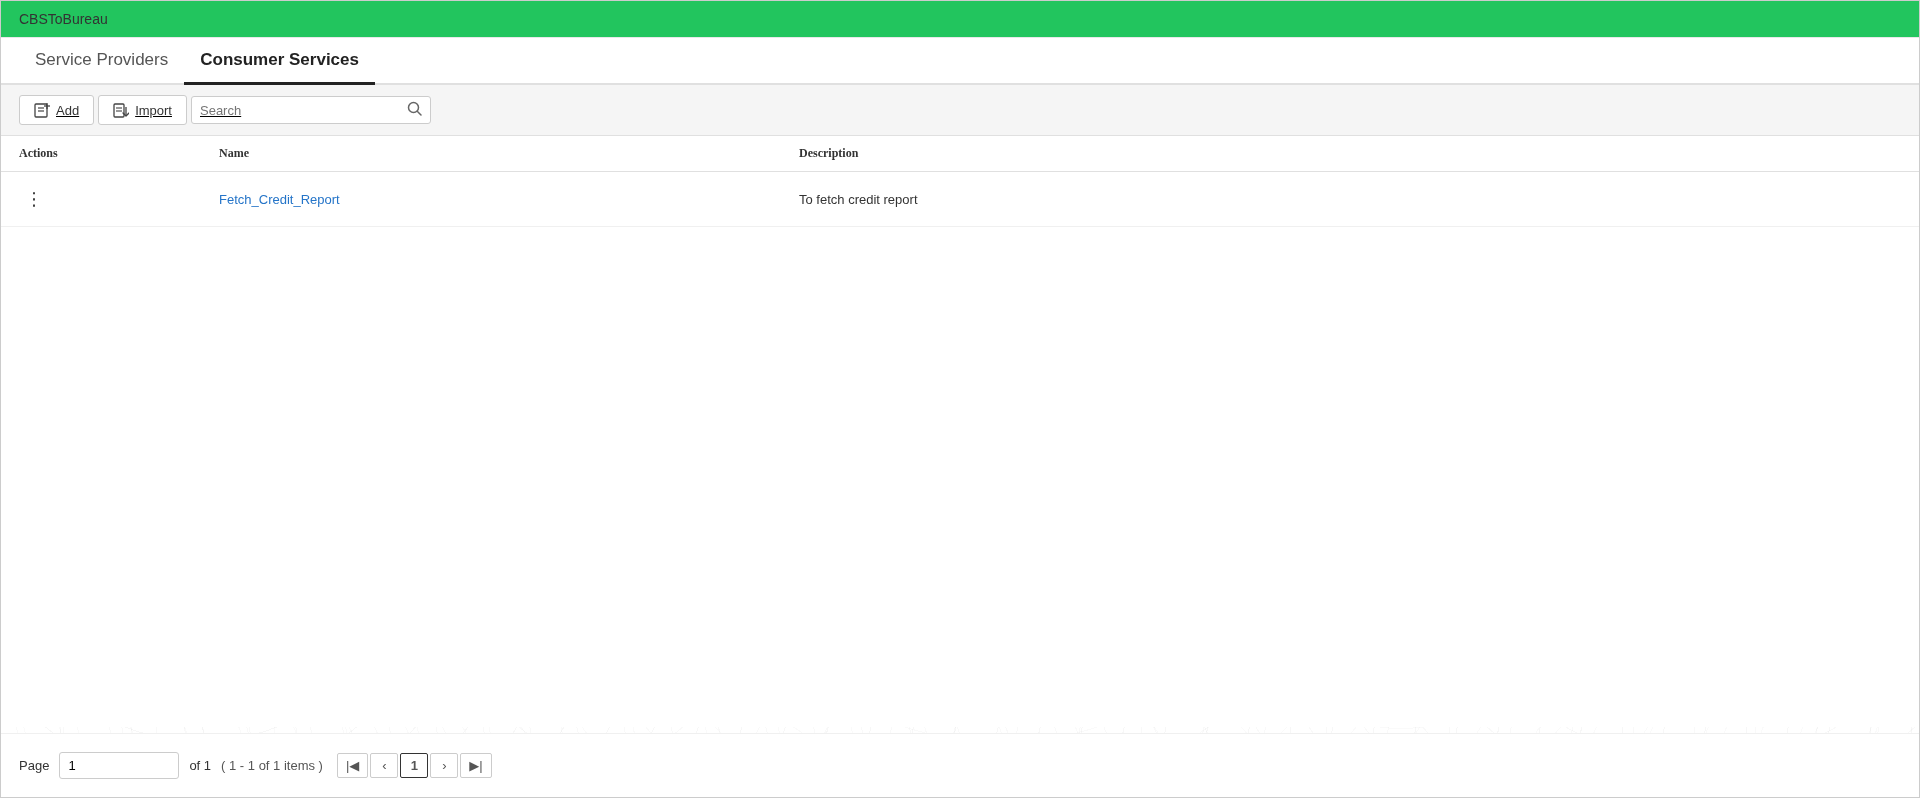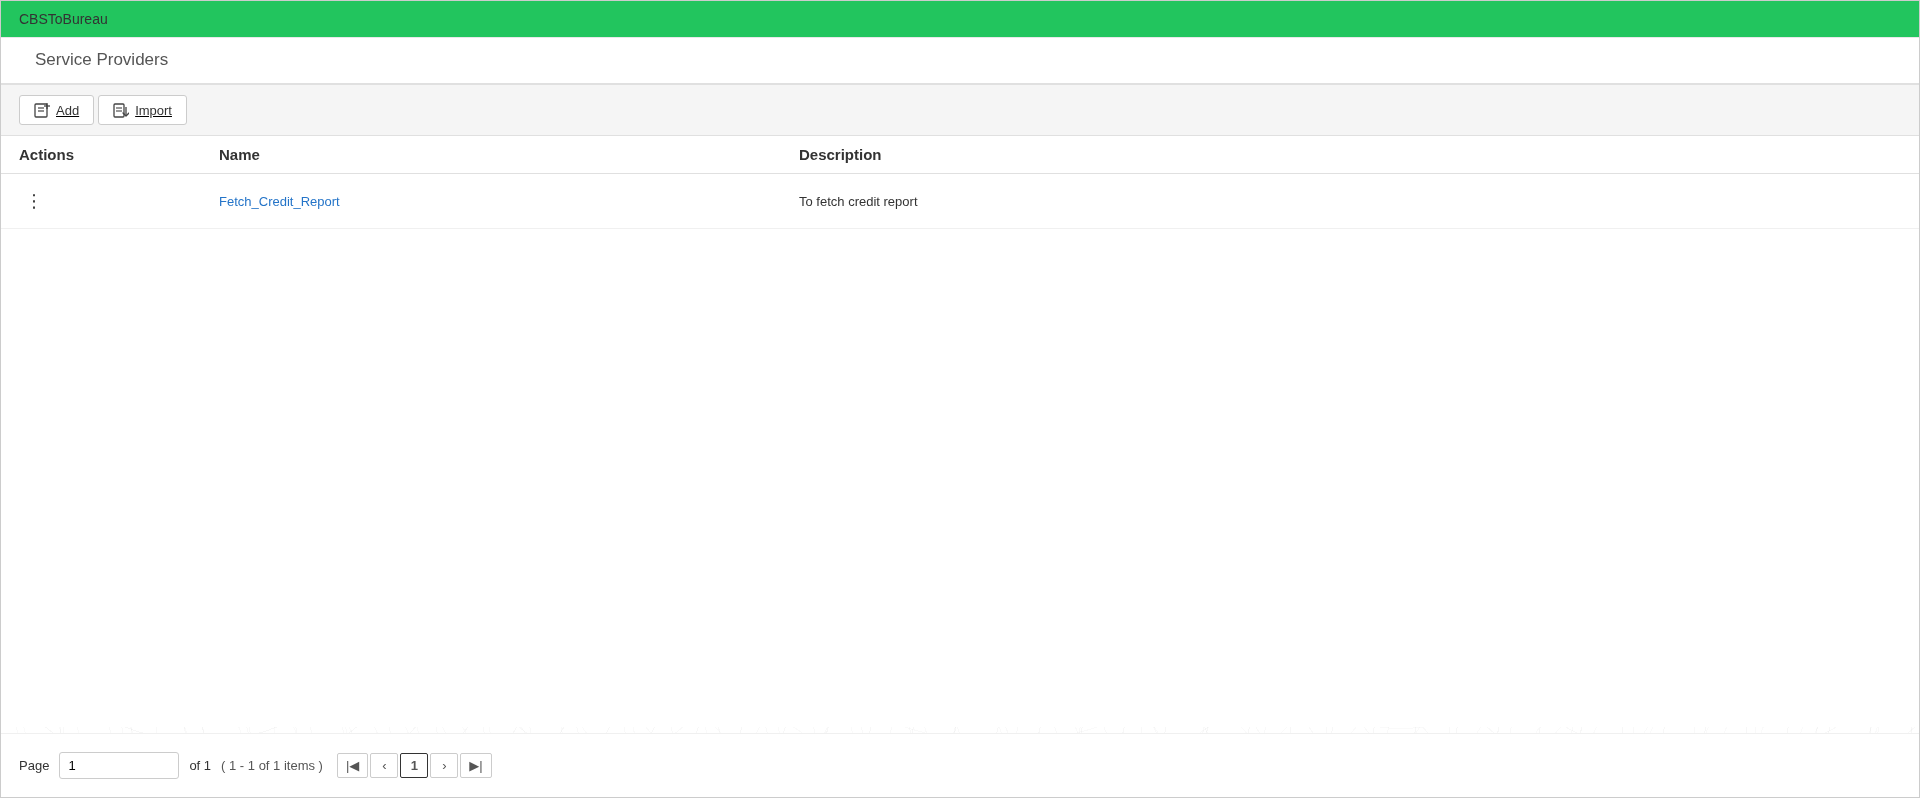--- a/index.html
+++ b/index.html
@@ -176,23 +176,24 @@
     }
 
     thead tr {
       border-bottom: 1px solid #e0e0e0;
     }
 
     thead th {
       text-align: left;
       padding: 10px 18px;
       font-weight: 600;
-      font-size: 15px;
+      font-size: 12px;
       color: #333;
       white-space: nowrap;
+      font-family: Liberation Serif, serif;
     }
 
     tbody tr {
       border-bottom: 1px solid #f0f0f0;
     }
 
     tbody td {
       padding: 14px 18px;
       font-size: 13px;
       color: #333;
@@ -297,20 +298,21 @@
 
 <div class="window">
 
 
   <div class="breadcrumb-bar">
     <span>CBSToBureau</span>
   </div>
 
   <div class="tabs-bar">
     <div class="tab">Service Providers</div>
+    <div class="tab active">Consumer Services</div>
   </div>
 
   <div class="toolbar">
     <button class="toolbar-btn">
       <svg viewBox="0 0 16 16" fill="none" xmlns="http://www.w3.org/2000/svg">
         <rect x="1" y="2" width="12" height="13" rx="1" stroke="#444" stroke-width="1.3" fill="none"></rect>
         <line x1="4" y1="6" x2="10" y2="6" stroke="#444" stroke-width="1.2"></line>
         <line x1="4" y1="9" x2="10" y2="9" stroke="#444" stroke-width="1.2"></line>
         <line x1="13" y1="1" x2="13" y2="7" stroke="#444" stroke-width="1.3"></line>
         <line x1="10" y1="4" x2="16" y2="4" stroke="#444" stroke-width="1.3"></line>
@@ -320,20 +322,29 @@
     <button class="toolbar-btn">
       <svg viewBox="0 0 16 16" fill="none" xmlns="http://www.w3.org/2000/svg">
         <rect x="1" y="2" width="10" height="13" rx="1" stroke="#444" stroke-width="1.3" fill="none"></rect>
         <line x1="3" y1="6" x2="9" y2="6" stroke="#444" stroke-width="1.1"></line>
         <line x1="3" y1="9" x2="9" y2="9" stroke="#444" stroke-width="1.1"></line>
         <line x1="13" y1="5" x2="13" y2="14" stroke="#444" stroke-width="1.3"></line>
         <polyline points="10,11 13,14 16,11" stroke="#444" stroke-width="1.3" fill="none" stroke-linecap="round" stroke-linejoin="round"></polyline>
       </svg>
       <span>Import</span>
     </button>
+    <div class="search-container">
+      <input class="search-input" type="text" placeholder="Search" style="">
+      <span class="search-icon">
+        <svg width="15" height="15" viewBox="0 0 15 15" fill="none" xmlns="http://www.w3.org/2000/svg">
+          <circle cx="6.5" cy="6.5" r="5" stroke="#666" stroke-width="1.5"></circle>
+          <line x1="10.5" y1="10.5" x2="14" y2="14" stroke="#666" stroke-width="1.5" stroke-linecap="round"></line>
+        </svg>
+      </span>
+    </div>
   </div>
 
   <div class="table-container">
     <table>
       <thead>
         <tr>
           <th style="width:200px;">Actions</th>
           <th style="width:580px;">Name</th>
           <th>Description</th>
         </tr>

